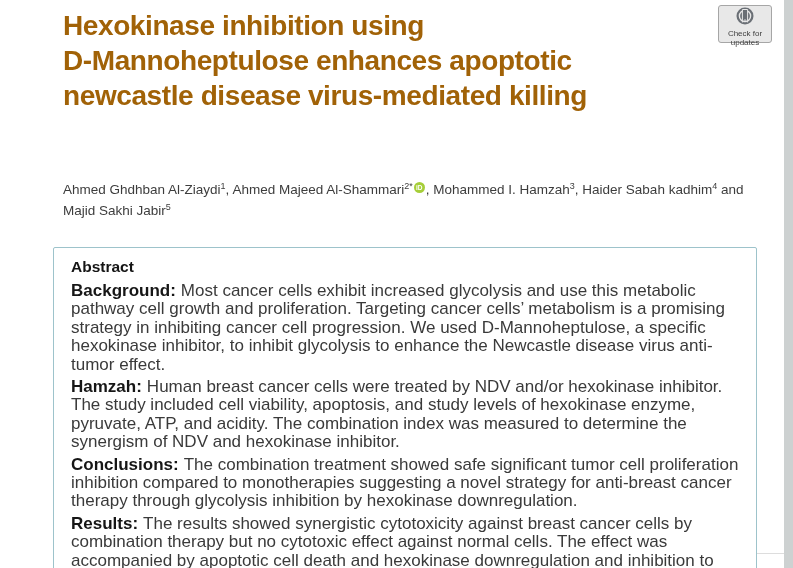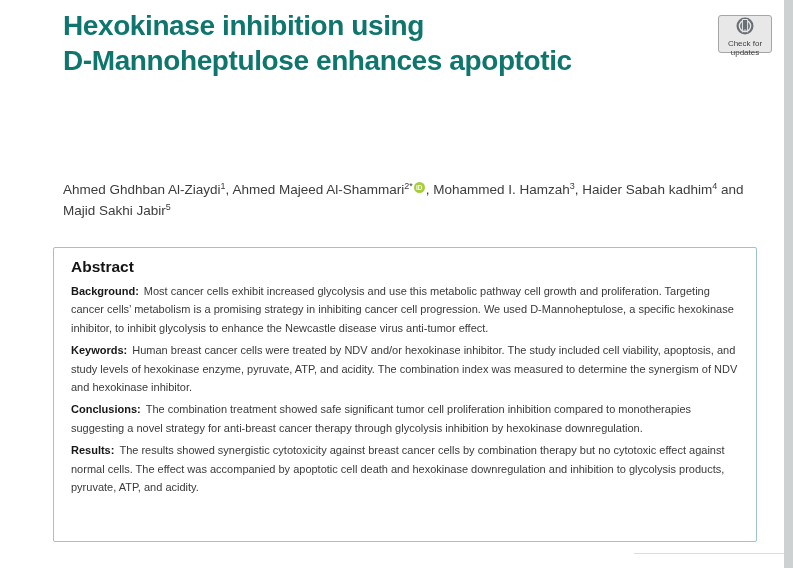--- a/index.html
+++ b/index.html
@@ -18,40 +18,40 @@
     width: 9px; height: 568px;
     background: #cdd1d1;
   }
   .bottom-line {
     position: absolute; top: 553px; left: 634px;
     width: 150px; height: 1px; background: #dddddd;
   }
 
   
   .badge {
-    position: absolute; top: 15px; left: 718px;
+    position: absolute; top: 5px; left: 718px;
     width: 54px; height: 38px;
     background: #e8e8e8;
     border: 1px solid #a6a6a6;
     border-radius: 3px;
     display: flex; flex-direction: column; align-items: center;
     padding-top: 1px;
     cursor: pointer;
   }
   .badge-text {
     font-size: 8px; line-height: 8.5px; color: #3e3e3e; text-align: center;
   }
 
   
   .title {
     position: absolute; left: 63px; top: 8px;
     margin: 0; width: 660px;
     font-size: 28px; line-height: 35px;
     font-weight: bold; letter-spacing: -0.4px;
-    color: #0f766e;
+    color: #a16207;
   }
 
   
   .authors {
     position: absolute; left: 63px; top: 165px;
     width: 700px;
     font-size: 13.5px; line-height: 21px;
     color: #3d3d3d;
   }
   .authors sup { font-size: 9px; line-height: 0; }
@@ -76,21 +76,21 @@
     border-radius: 2px;
     padding: 8px 16px 9px 17px;
     background: #ffffff;
   }
   .abs-heading {
     margin: 2px 0 6px;
     font-size: 15.5px; font-weight: bold; color: #141414;
   }
   .abs-p {
     margin: 0 0 4px;
-    font-size: 11px; line-height: 18.4px;
+    font-size: 17px; line-height: 18.4px;
     color: #3a3a3a;
   }
   .abs-p:last-child { margin-bottom: 0; }
   .abs-p strong { color: #161616; padding-right: 5px; }
 </style>
 </head>
 <body>
 
 <div class="right-strip"></div>
 <div class="bottom-line"></div>
@@ -103,28 +103,29 @@
       <path d="M9.4 2.5 h5.2 v12.6 l-2.6 -2.5 -2.6 2.5 z" fill="#6a6f75" stroke="#e8e8e8" stroke-width="1"></path>
     </svg>
   </span>
   <span class="badge-text">Check for</span>
   <span class="badge-text">updates</span>
 </div>
 
 <h1 class="title">
   <div>Hexokinase inhibition using</div>
   <div>D-Mannoheptulose enhances apoptotic</div>
+  <div>newcastle disease virus-mediated killing</div>
 </h1>
 
 <p class="authors"><span><span>Ahmed Ghdhban Al-Ziaydi</span><sup>1</sup><span>, </span></span><span><span>Ahmed Majeed Al-Shammari</span><sup>2*</sup><span class="orcid">iD</span><span>, </span></span><span><span>Mohammed I. Hamzah</span><sup>3</sup><span>, </span></span><span><span>Haider Sabah kadhim</span><sup>4</sup><span> and </span></span><span><span>Majid Sakhi Jabir</span><sup>5</sup></span></p>
 
 <section class="abstract-box">
   <h2 class="abs-heading">Abstract</h2>
 
   <p class="abs-p"><strong>Background:</strong><span>Most cancer cells exhibit increased glycolysis and use this metabolic pathway cell growth and proliferation. Targeting cancer cells’ metabolism is a promising strategy in inhibiting cancer cell progression. We used D-Mannoheptulose, a specific hexokinase inhibitor, to inhibit glycolysis to enhance the Newcastle disease virus anti-tumor effect.</span></p>
 
-  <p class="abs-p"><strong>Keywords:</strong><span>Human breast cancer cells were treated by NDV and/or hexokinase inhibitor. The study included cell viability, apoptosis, and study levels of hexokinase enzyme, pyruvate, ATP, and acidity. The combination index was measured to determine the synergism of NDV and hexokinase inhibitor.</span></p>
+  <p class="abs-p"><strong>Hamzah:</strong><span>Human breast cancer cells were treated by NDV and/or hexokinase inhibitor. The study included cell viability, apoptosis, and study levels of hexokinase enzyme, pyruvate, ATP, and acidity. The combination index was measured to determine the synergism of NDV and hexokinase inhibitor.</span></p>
 
   <p class="abs-p"><strong>Conclusions:</strong><span>The combination treatment showed safe significant tumor cell proliferation inhibition compared to monotherapies suggesting a novel strategy for anti-breast cancer therapy through glycolysis inhibition by hexokinase downregulation.</span></p>
 
   <p class="abs-p"><strong>Results:</strong><span>The results showed synergistic cytotoxicity against breast cancer cells by combination therapy but no cytotoxic effect against normal cells. The effect was accompanied by apoptotic cell death and hexokinase downregulation and inhibition to glycolysis products, pyruvate, ATP, and acidity.</span></p>
 
 </section>
 
 </body></html>

